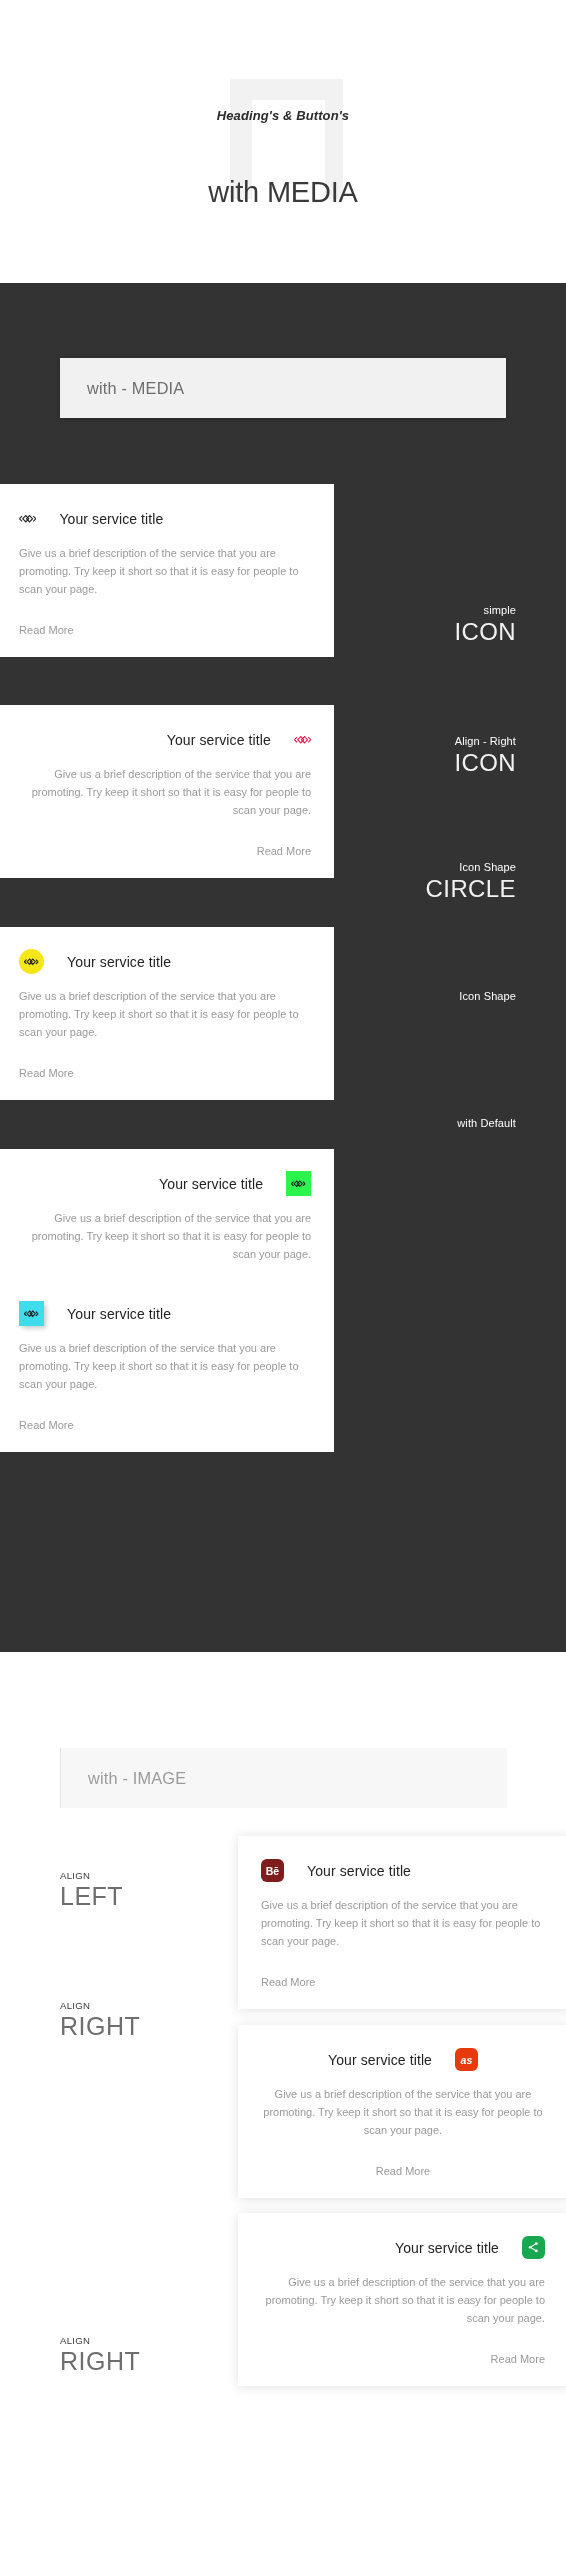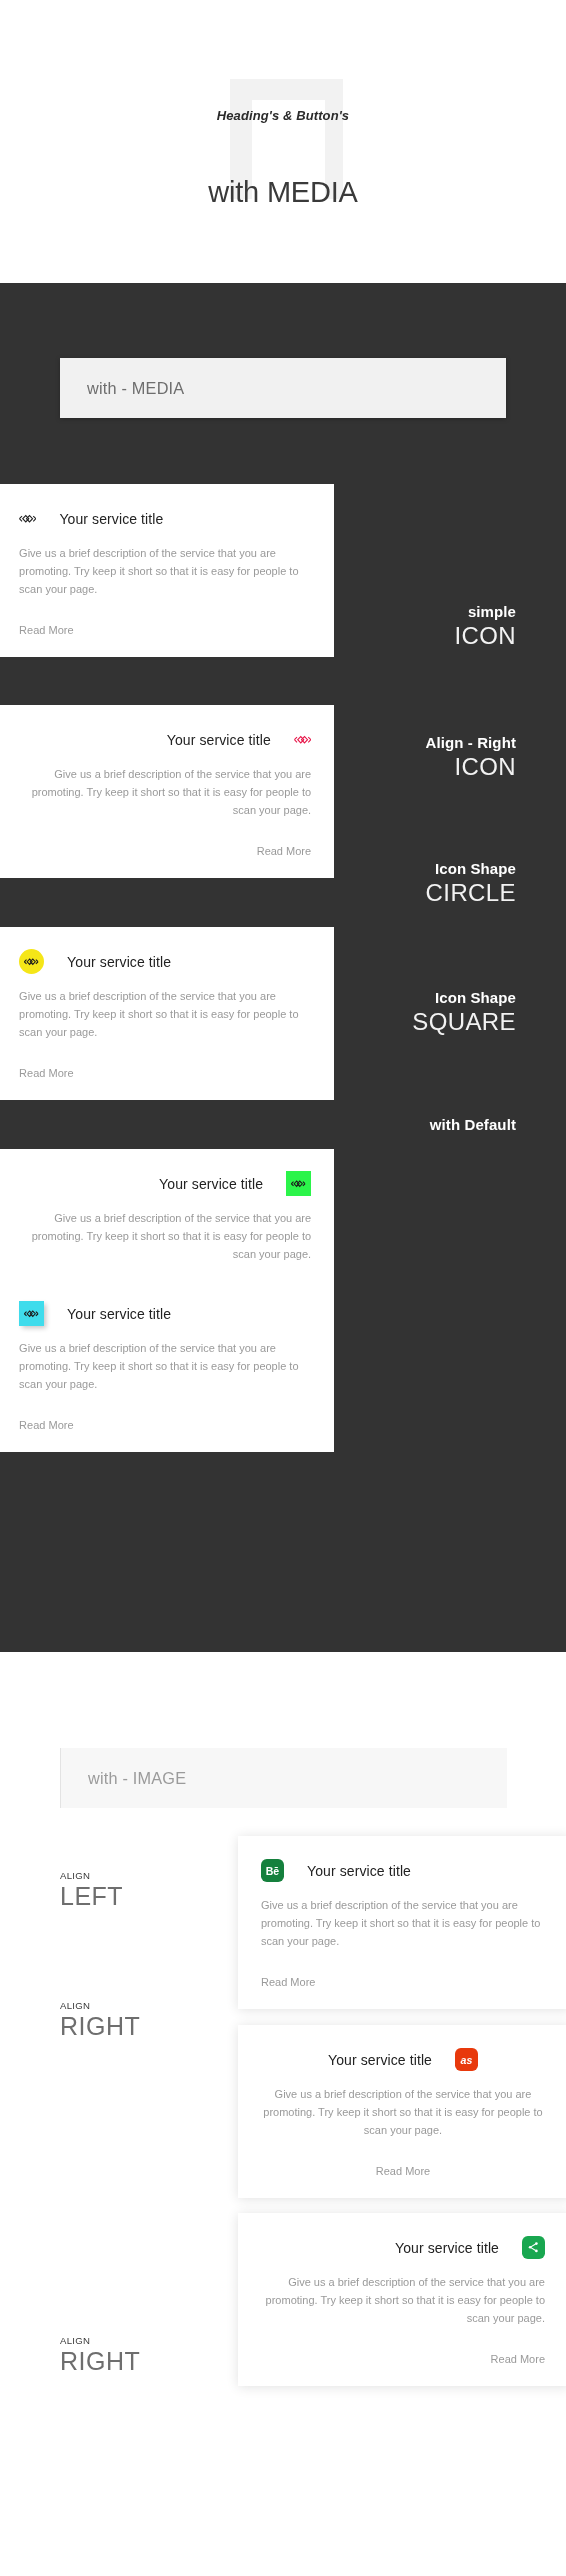--- a/index.html
+++ b/index.html
@@ -142,22 +142,22 @@
   .glyph svg { display: block; }
 
   
   .dark-caption {
     position: absolute;
     right: 50px;
     text-align: right;
     width: 240px;
   }
   .dark-caption .cap-small {
-    font-size: 15px;
-    font-weight: 700;
+    font-size: 11px;
+    font-weight: 400;
     color: #ffffff;
     letter-spacing: 0.1px;
     line-height: 1.1;
     margin-bottom: 2.9px;
   }
   .dark-caption .cap-big {
     font-size: 24px;
     font-weight: 300;
     color: #f2f2f2;
     letter-spacing: 0.4px;
@@ -309,21 +309,20 @@
           <path d="M10.4 9 L14.6 4.6 L18.8 9 L14.6 13.4 Z" fill="none" stroke="#1c1c1c" stroke-width="1.8"></path>
           <path d="M0.6 9 L4.2 5.4 M23.4 9 L19.8 5.4 M0.6 9 L4.2 12.6 M23.4 9 L19.8 12.6" stroke="#1c1c1c" stroke-width="1.8" fill="none"></path>
         </svg>
       </span>
     </div>
     <p class="card-desc">Give us a brief description of the service that you are promoting. Try keep it short so that it is easy for people to scan your page.</p>
     <a class="card-readmore" href="#">Read More</a>
   </div>
   <div class="dark-caption" style="top:707px;">
     <div class="cap-small">Icon Shape</div>
-    <div class="cap-big">SQUARE</div>
   </div>
 
   <div class="icon-card" style="top:996px;">
     <div class="card-title-row">
       <span class="glyph square shadowed" style="background:#3fdcec;">
         <svg width="14.4" height="11.5" viewBox="0 0 24 18">
           <path d="M5.2 9 L9.4 4.6 L13.6 9 L9.4 13.4 Z" fill="none" stroke="#1c1c1c" stroke-width="1.8"></path>
           <path d="M10.4 9 L14.6 4.6 L18.8 9 L14.6 13.4 Z" fill="none" stroke="#1c1c1c" stroke-width="1.8"></path>
           <path d="M0.6 9 L4.2 5.4 M23.4 9 L19.8 5.4 M0.6 9 L4.2 12.6 M23.4 9 L19.8 12.6" stroke="#1c1c1c" stroke-width="1.8" fill="none"></path>
         </svg>
@@ -340,21 +339,21 @@
 </div>
 
 <div class="light-section">
 
   <div class="banner banner-image">
     <div class="banner-label">with - IMAGE</div>
   </div>
 
   <div class="img-card" style="top:184px;">
     <div class="card-title-row">
-      <span class="img-glyph" style="background:#15803d;">
+      <span class="img-glyph" style="background:#7f1d1d;">
         <span>Bē</span>
       </span>
       <span class="card-title">Your service title</span>
     </div>
     <p class="card-desc">Give us a brief description of the service that you are promoting. Try keep it short so that it is easy for people to scan your page.</p>
     <a class="card-readmore" href="#">Read More</a>
   </div>
   <div class="light-caption" style="top:219px;">
     <div class="cap-small">ALIGN</div>
     <div class="cap-big">LEFT</div>

